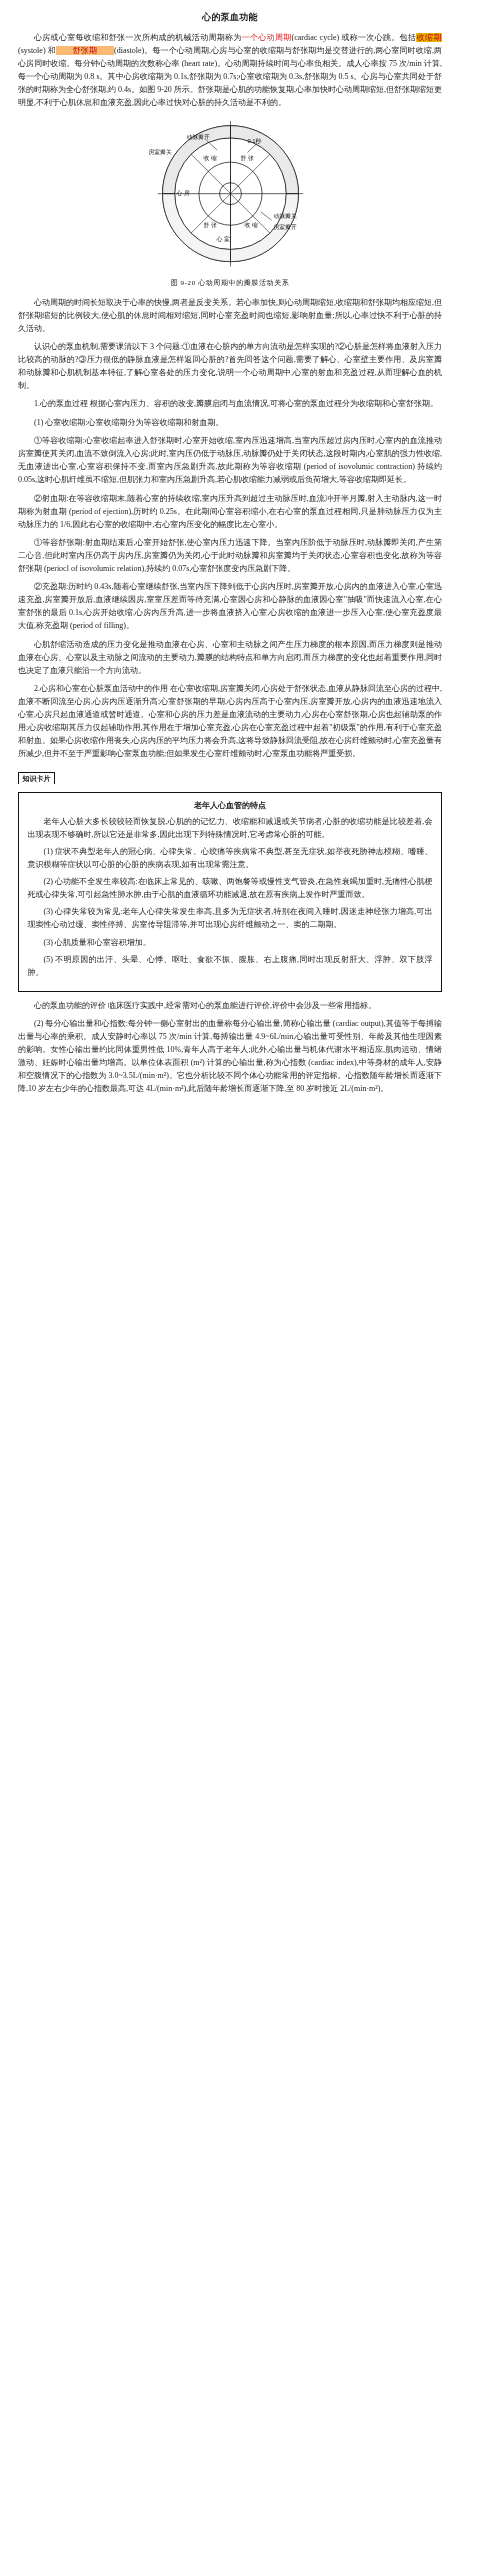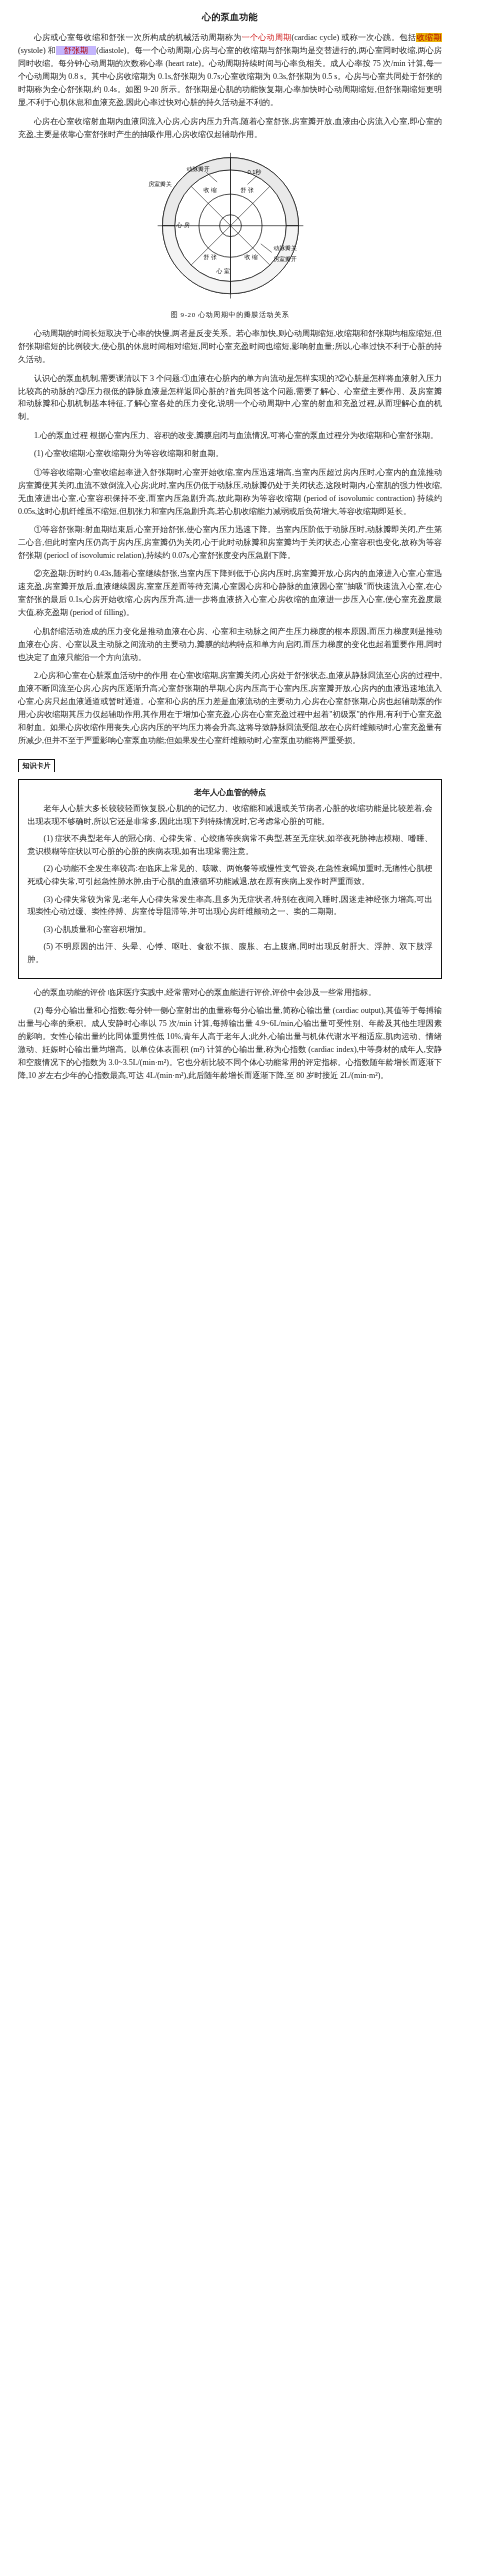--- a/index.html
+++ b/index.html
@@ -24,21 +24,21 @@
   }
   p.para {
     font-size: 8px;
     line-height: 1.62;
     margin: 0 0 5.5px 0;
     text-align: justify;
     text-indent: 2em;
   }
   .hl-red { color: #d02020; }
   .mark-pink { background: #eab308; color: #b00000; padding: 0 0.6px; }
-  .mark-green { background: #c4b5fd; color: #b00000; padding: 0 8px; }
+  .mark-green { background: #fdba74; color: #b00000; padding: 0 17px; }
 
   
   .figure-wrap {
     margin: 6px 0 3.6px 0;
     text-align: center;
   }
   .fig-box {
     display: inline-block;
     position: relative;
     width: 231px;
@@ -93,21 +93,20 @@
 <body>
 
 <div class="page">
 
   <h1 class="doc-title">心的泵血功能</h1>
 
   <p class="para">
     <span>心房或心室每收缩和舒张一次所构成的机械活动周期称为</span><span class="hl-red">一个心动周期</span><span>(cardiac cycle) 或称一次心跳。包括</span><span class="mark-pink">收缩期</span><span>(systole) 和</span><span class="mark-green">舒张期</span><span>(diastole)。每一个心动周期,心房与心室的收缩期与舒张期均是交替进行的,两心室同时收缩,两心房同时收缩。每分钟心动周期的次数称心率 (heart rate)。心动周期持续时间与心率负相关。成人心率按 75 次/min 计算,每一个心动周期为 0.8 s。其中心房收缩期为 0.1s,舒张期为 0.7s;心室收缩期为 0.3s,舒张期为 0.5 s。心房与心室共同处于舒张的时期称为全心舒张期,约 0.4s。如图 9-20 所示。舒张期是心肌的功能恢复期,心率加快时心动周期缩短,但舒张期缩短更明显,不利于心肌休息和血液充盈,因此心率过快对心脏的持久活动是不利的。</span>
   </p>
 
-  <p class="para">心房在心室收缩射血期内血液回流入心房,心房内压力升高,随着心室舒张,房室瓣开放,血液由心房流入心室,即心室的充盈,主要是依靠心室舒张时产生的抽吸作用,心房收缩仅起辅助作用。</p>
 
   <div class="figure-wrap">
     <div class="fig-box">
       <svg width="231" height="159" viewBox="0 0 380 262">
 
         <circle cx="190" cy="128" r="112" fill="#ffffff" stroke="#111" stroke-width="1.6"></circle>
         <circle cx="190" cy="128" r="92" fill="#ffffff" stroke="#111" stroke-width="1.2"></circle>
         <circle cx="190" cy="128" r="52" fill="#ffffff" stroke="#111" stroke-width="1.2"></circle>
 
         <circle cx="190" cy="128" r="18" fill="#ffffff" stroke="#111" stroke-width="1.2"></circle>
@@ -152,20 +151,21 @@
     <div class="fig-caption">图 9-20    心动周期中的瓣膜活动关系</div>
   </div>
 
   <p class="para">心动周期的时间长短取决于心率的快慢,两者是反变关系。若心率加快,则心动周期缩短,收缩期和舒张期均相应缩短,但舒张期缩短的比例较大,使心肌的休息时间相对缩短,同时心室充盈时间也缩短,影响射血量;所以,心率过快不利于心脏的持久活动。</p>
 
   <p class="para">认识心的泵血机制,需要课清以下 3 个问题:①血液在心脏内的单方向流动是怎样实现的?②心脏是怎样将血液射入压力比较高的动脉的?③压力很低的静脉血液是怎样返回心脏的?首先回答这个问题,需要了解心、心室壁主要作用、及房室瓣和动脉瓣和心肌机制基本特征,了解心室各处的压力变化,说明一个心动周期中,心室的射血和充盈过程,从而理解心血的机制。</p>
 
   <p class="para">1.心的泵血过程  根据心室内压力、容积的改变,瓣膜启闭与血流情况,可将心室的泵血过程分为收缩期和心室舒张期。</p>
   <p class="para">(1) 心室收缩期:心室收缩期分为等容收缩期和射血期。</p>
   <p class="para">①等容收缩期:心室收缩起率进入舒张期时,心室开始收缩,室内压迅速增高,当室内压超过房内压时,心室内的血流推动房室瓣使其关闭,血流不致倒流入心房;此时,室内压仍低于动脉压,动脉瓣仍处于关闭状态,这段时期内,心室肌的强力性收缩,无血液进出心室,心室容积保持不变,而室内压急剧升高,故此期称为等容收缩期 (period of isovolumic contraction) 持续约 0.05s,这时心肌纤维虽不缩短,但肌张力和室内压急剧升高,若心肌收缩能力减弱或后负荷增大,等容收缩期即延长。</p>
+  <p class="para">②射血期:在等容收缩期末,随着心室的持续收缩,室内压升高到超过主动脉压时,血流冲开半月瓣,射入主动脉内,这一时期称为射血期 (period of ejection),历时约 0.25s。在此期间心室容积缩小,在右心室的泵血过程相同,只是肺动脉压力仅为主动脉压力的 1/6,因此右心室的收缩期中,右心室内压变化的幅度比左心室小。</p>
   <p class="para">①等容舒张期:射血期结束后,心室开始舒张,使心室内压力迅速下降。当室内压阶低于动脉压时,动脉瓣即关闭,产生第二心音,但此时室内压仍高于房内压,房室瓣仍为关闭,心于此时动脉瓣和房室瓣均于关闭状态,心室容积也变化,故称为等容舒张期 (periocl of isovolumic relation),持续约 0.07s,心室舒张度变内压急剧下降。</p>
   <p class="para">②充盈期:历时约 0.43s,随着心室继续舒张,当室内压下降到低于心房内压时,房室瓣开放,心房内的血液进入心室,心室迅速充盈,房室瓣开放后,血液继续因房,室室压差而等待充满,心室因心房和心静脉的血液因心室"抽吸"而快速流入心室,在心室舒张的最后 0.1s,心房开始收缩,心房内压升高,进一步将血液挤入心室,心房收缩的血液进一步压入心室,使心室充盈度最大值,称充盈期 (period of filling)。</p>
   <p class="para">心肌舒缩活动造成的压力变化是推动血液在心房、心室和主动脉之间产生压力梯度的根本原因,而压力梯度则是推动血液在心房、心室以及主动脉之间流动的主要动力,瓣膜的结构特点和单方向启闭,而压力梯度的变化也起着重要作用,同时也决定了血液只能沿一个方向流动。</p>
   <p class="para">2.心房和心室在心脏泵血活动中的作用  在心室收缩期,房室瓣关闭,心房处于舒张状态,血液从静脉回流至心房的过程中,血液不断回流至心房,心房内压逐渐升高;心室舒张期的早期,心房内压高于心室内压,房室瓣开放,心房内的血液迅速地流入心室,心房只起血液通道或暂时通道。心室和心房的压力差是血液流动的主要动力,心房在心室舒张期,心房也起辅助泵的作用;心房收缩期其压力仅起辅助作用,其作用在于增加心室充盈,心房在心室充盈过程中起着"初级泵"的作用,有利于心室充盈和射血。如果心房收缩作用丧失,心房内压的平均压力将会升高,这将导致静脉回流受阻,故在心房纤维颤动时,心室充盈量有所减少,但并不至于严重影响心室泵血功能;但如果发生心室纤维颤动时,心室泵血功能将严重受损。</p>
 
   <div class="tag-outer">
     <span class="tag-label">知识卡片</span>
   </div>
   <div class="card">
     <div class="card-title">老年人心血管的特点</div>

